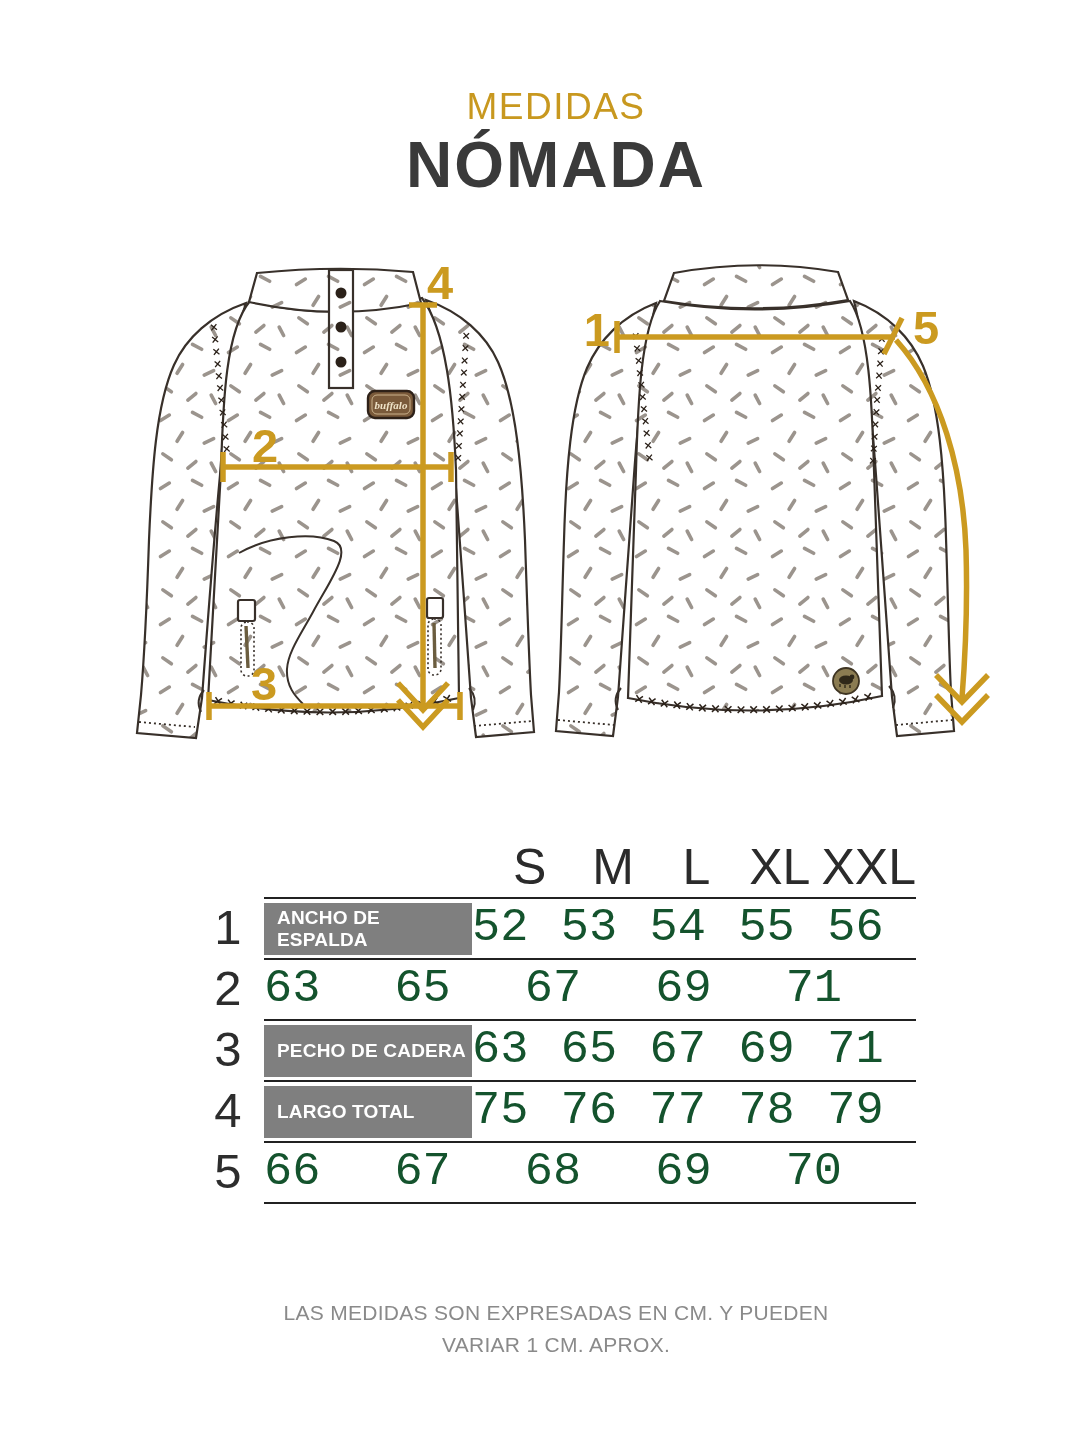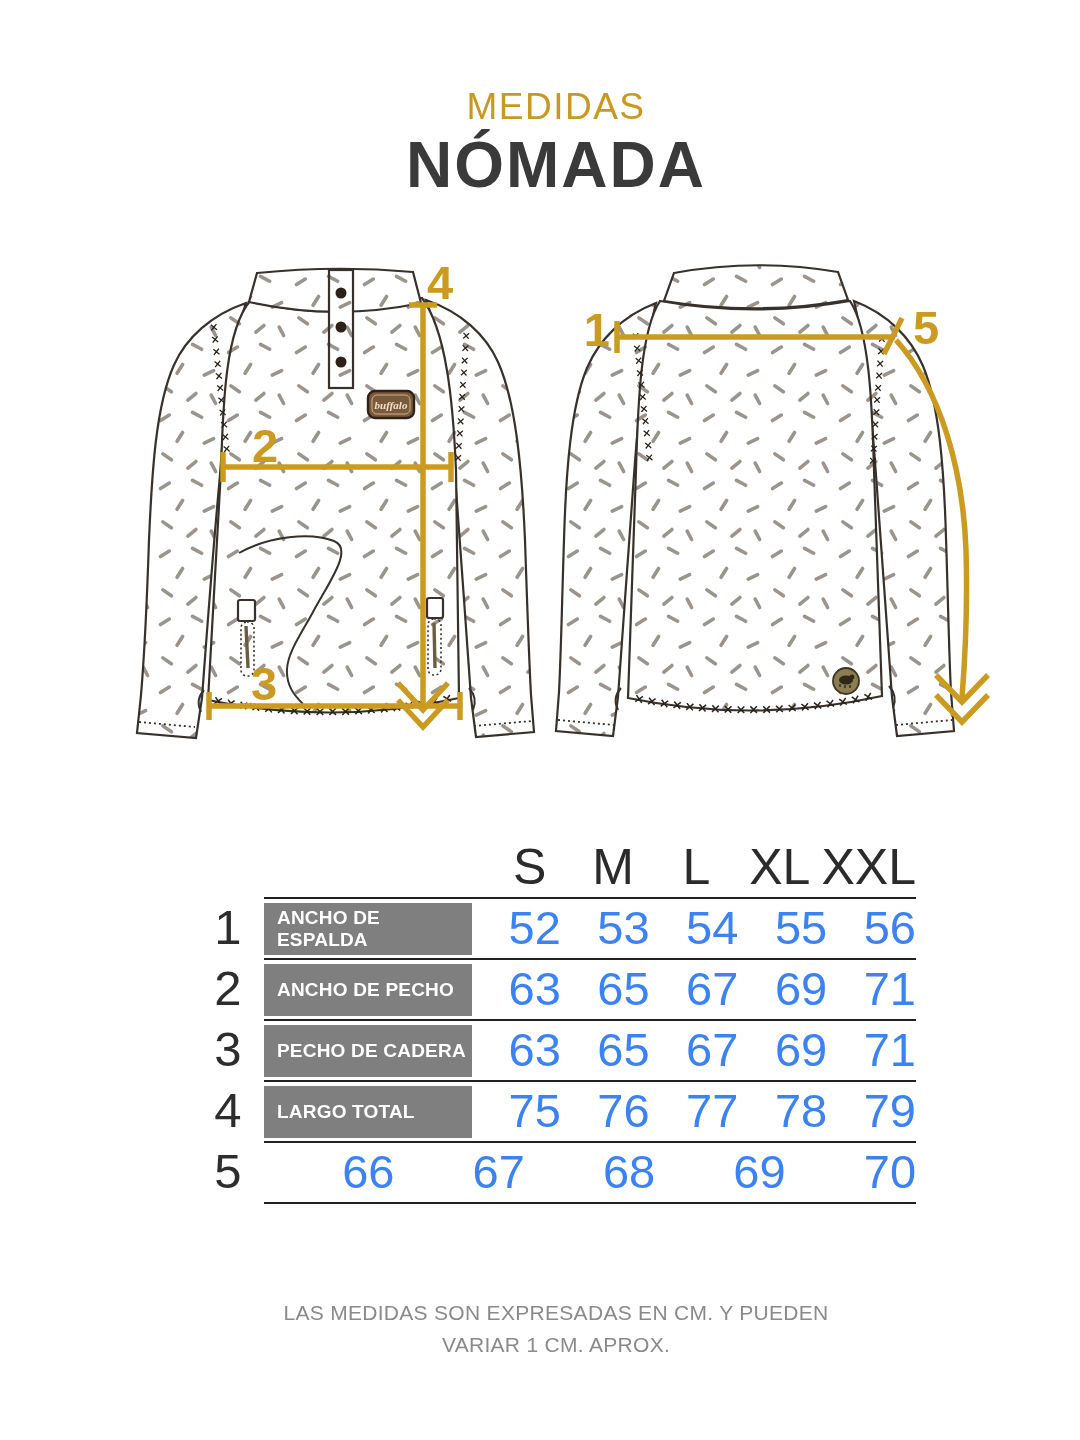--- a/index.html
+++ b/index.html
@@ -35,21 +35,21 @@
     position:absolute;left:248px;top:897px;width:652px;
     border-bottom:2.5px solid #212121;
   }
   .t-row{height:61px;border-top:2px solid #212121;display:flex;}
   .label-cell{width:208px;height:100%;padding:3.5px 0;}
   .label-inner{
     height:100%;background:#7F7F7F;display:flex;align-items:center;
     padding-left:13px;color:#fff;font-weight:bold;font-size:19px;letter-spacing:0.2px;
   }
   .val{
-    flex:1;text-align:right;font-size:47px;color:#3b82f6;line-height:58px;
+    flex:1;text-align:left;font-size:47px;color:#14532d;line-height:58px;font-family:Liberation Mono, monospace;
   }
   
   .footer{
     position:absolute;top:1297px;left:0;width:100%;text-align:center;
     font-size:21px;line-height:32px;color:#8A8A8A;letter-spacing:0.3px;
   }
 </style>
 </head>
 <body>
 
@@ -213,23 +213,20 @@
       <div class="label-cell">
           <div class="label-inner">ANCHO DE ESPALDA</div>
         </div>
       <div class="val">52</div>
       <div class="val">53</div>
       <div class="val">54</div>
       <div class="val">55</div>
       <div class="val">56</div>
     </div>
     <div class="t-row">
-      <div class="label-cell">
-          <div class="label-inner">ANCHO DE PECHO</div>
-        </div>
       <div class="val">63</div>
       <div class="val">65</div>
       <div class="val">67</div>
       <div class="val">69</div>
       <div class="val">71</div>
     </div>
     <div class="t-row">
       <div class="label-cell">
           <div class="label-inner">PECHO DE CADERA</div>
         </div>

